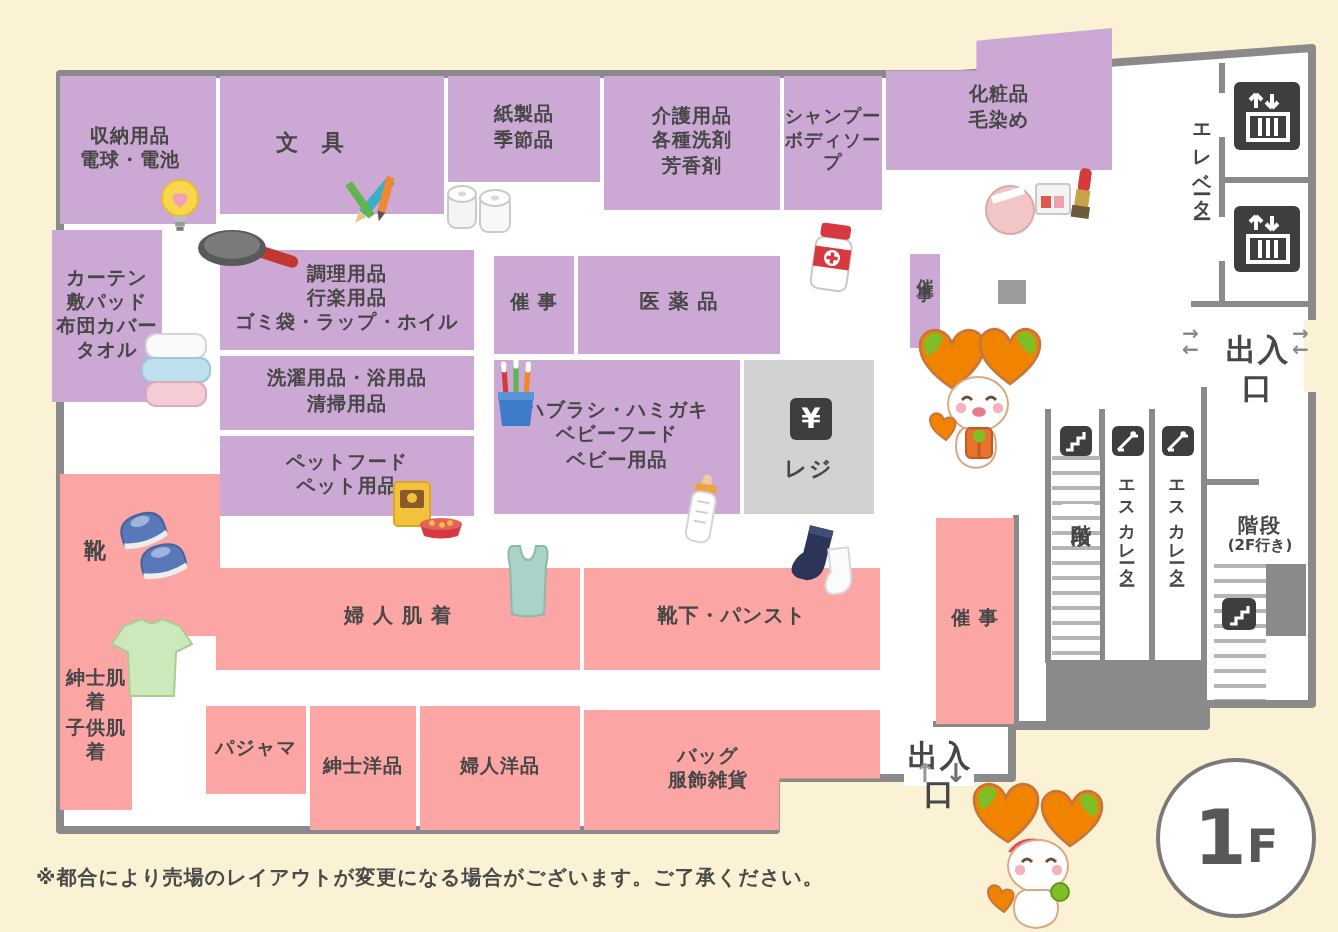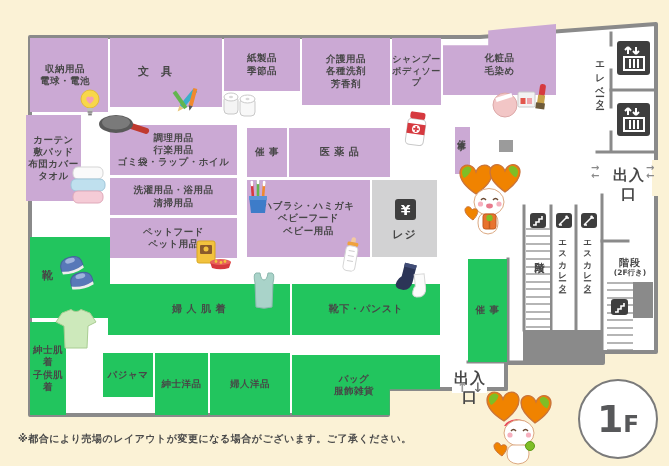--- a/index.html
+++ b/index.html
@@ -1,21 +1,21 @@
 <!DOCTYPE html>
 <html><head>
 <meta charset="utf-8">
 <style>
   html,body{margin:0;padding:0;}
   body{font-family:"DejaVu Sans","Liberation Sans",sans-serif;}
   #stage{position:relative;width:669px;height:466px;background:#FBF2D6;overflow:hidden;}
   .abs{position:absolute;}
   .blk{position:absolute;display:flex;align-items:center;justify-content:center;}
   .purple{background:#CBA9D4;}
-  .orange{background:#22c55e;}
+  .orange{background:#fca5a5;}
   .grayblk{background:#D2D2D3;}
   .lbl{font-weight:bold;color:#474747;text-align:center;white-space:pre-line;
        font-size:10px;line-height:1.28;letter-spacing:0.5px;}
   .lbl.sm{font-size:9.5px;}
   .vlbl{position:absolute;writing-mode:vertical-rl;text-orientation:upright;font-weight:bold;
         color:#474747;letter-spacing:1px;text-align:center;white-space:nowrap;}
   .stripes{position:absolute;background:repeating-linear-gradient(to bottom,#B5B5B5 0 2px,#FFFFFF 2px 7.5px);}
   .icon-sq{position:absolute;background:#3E3E3E;border-radius:3px;display:flex;align-items:center;justify-content:center;}
   .arrowpair{position:absolute;display:flex;flex-direction:column;line-height:8px;font-size:10px;
              font-weight:bold;color:#8A8A8A;}
@@ -68,21 +68,21 @@
     </div>
   <div class="blk purple" style="left:302px;top:38px;width:88px;height:67px">
     <span class="lbl sm">介護用品
 各種洗剤
 芳香剤</span>
     </div>
   <div class="blk purple" style="left:392px;top:38px;width:49px;height:67px">
     <span class="lbl" style="font-size:9px">シャンプー
 ボディソープ</span>
     </div>
-  <div class="blk purple" style="left:443px;top:24px;width:113px;height:71px;clip-path:polygon(0 30%,40% 30%,40% 9%,100% 0,100% 100%,0 100%)">
+  <div class="blk purple" style="left:443px;top:14px;width:113px;height:71px;clip-path:polygon(0 30%,40% 30%,40% 9%,100% 0,100% 100%,0 100%)">
     <span class="lbl sm" style="margin-top:10px">化粧品
 毛染め</span>
     </div>
   <div class="blk purple" style="left:26px;top:115px;width:55px;height:86px">
     <span class="lbl sm">カーテン
 敷パッド
 布団カバー
 タオル</span>
     </div>
   <div class="blk purple" style="left:110px;top:125px;width:127px;height:50px">
@@ -113,21 +113,21 @@
   <div class="vlbl" style="left:456px;top:133px;font-size:8.5px;letter-spacing:2px">催事</div>
 
   <div class="blk grayblk" style="left:372px;top:180px;width:65px;height:77px"></div>
   <div class="icon-sq" style="left:395px;top:199px;width:21px;height:21px">
     <span style="color:#fff;font-size:14px;font-weight:bold">¥</span>
     </div>
   <div class="exit-lbl" style="left:372px;top:227px;width:65px;font-size:11px">レジ</div>
 
   <div class="blk orange" style="left:30px;top:237px;width:80px;height:81px"></div>
   <div class="exit-lbl" style="left:34px;top:268px;width:28px;font-size:11px">靴</div>
-  <div class="blk orange" style="left:30px;top:322px;width:36px;height:93px">
+  <div class="blk orange" style="left:30px;top:312px;width:36px;height:93px">
     <span class="lbl sm">紳士肌着
 子供肌着</span>
     </div>
   <div class="blk orange" style="left:108px;top:284px;width:182px;height:51px">
     <span class="lbl">婦 人 肌 着</span>
     </div>
   <div class="blk orange" style="left:292px;top:284px;width:148px;height:51px">
     <span class="lbl">靴下・パンスト</span>
     </div>
   <div class="blk orange" style="left:468px;top:259px;width:39px;height:103px">

